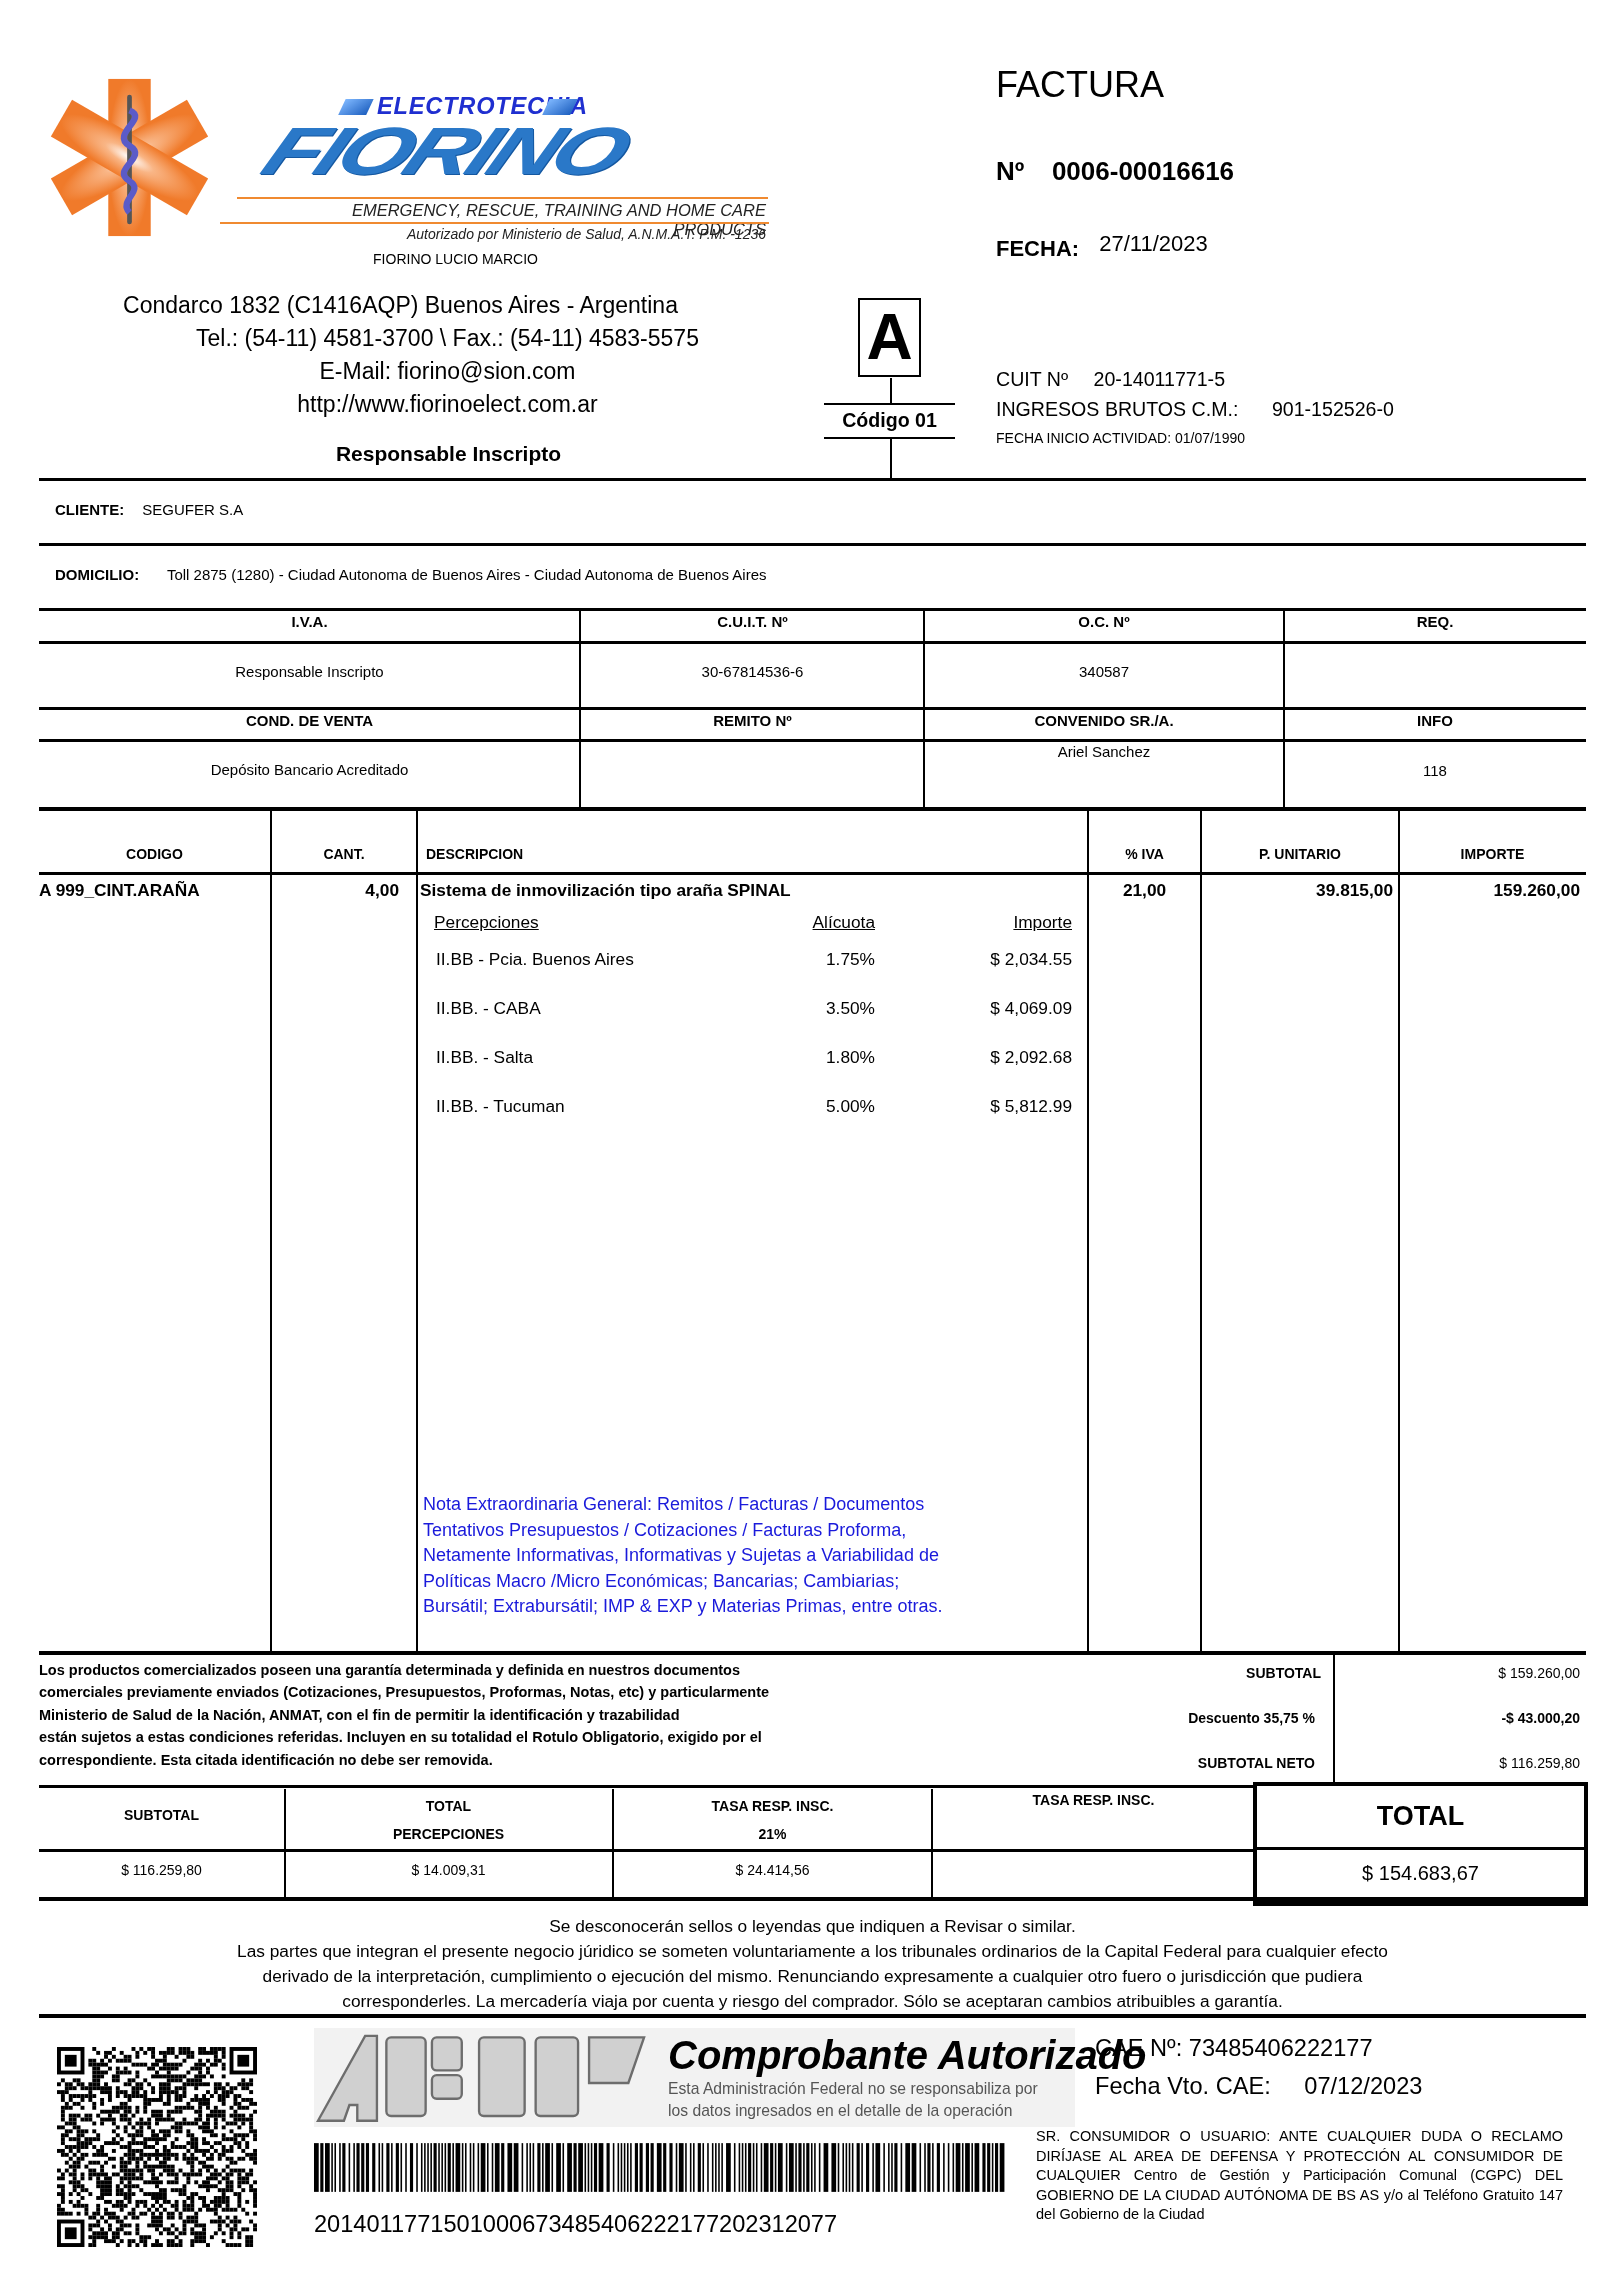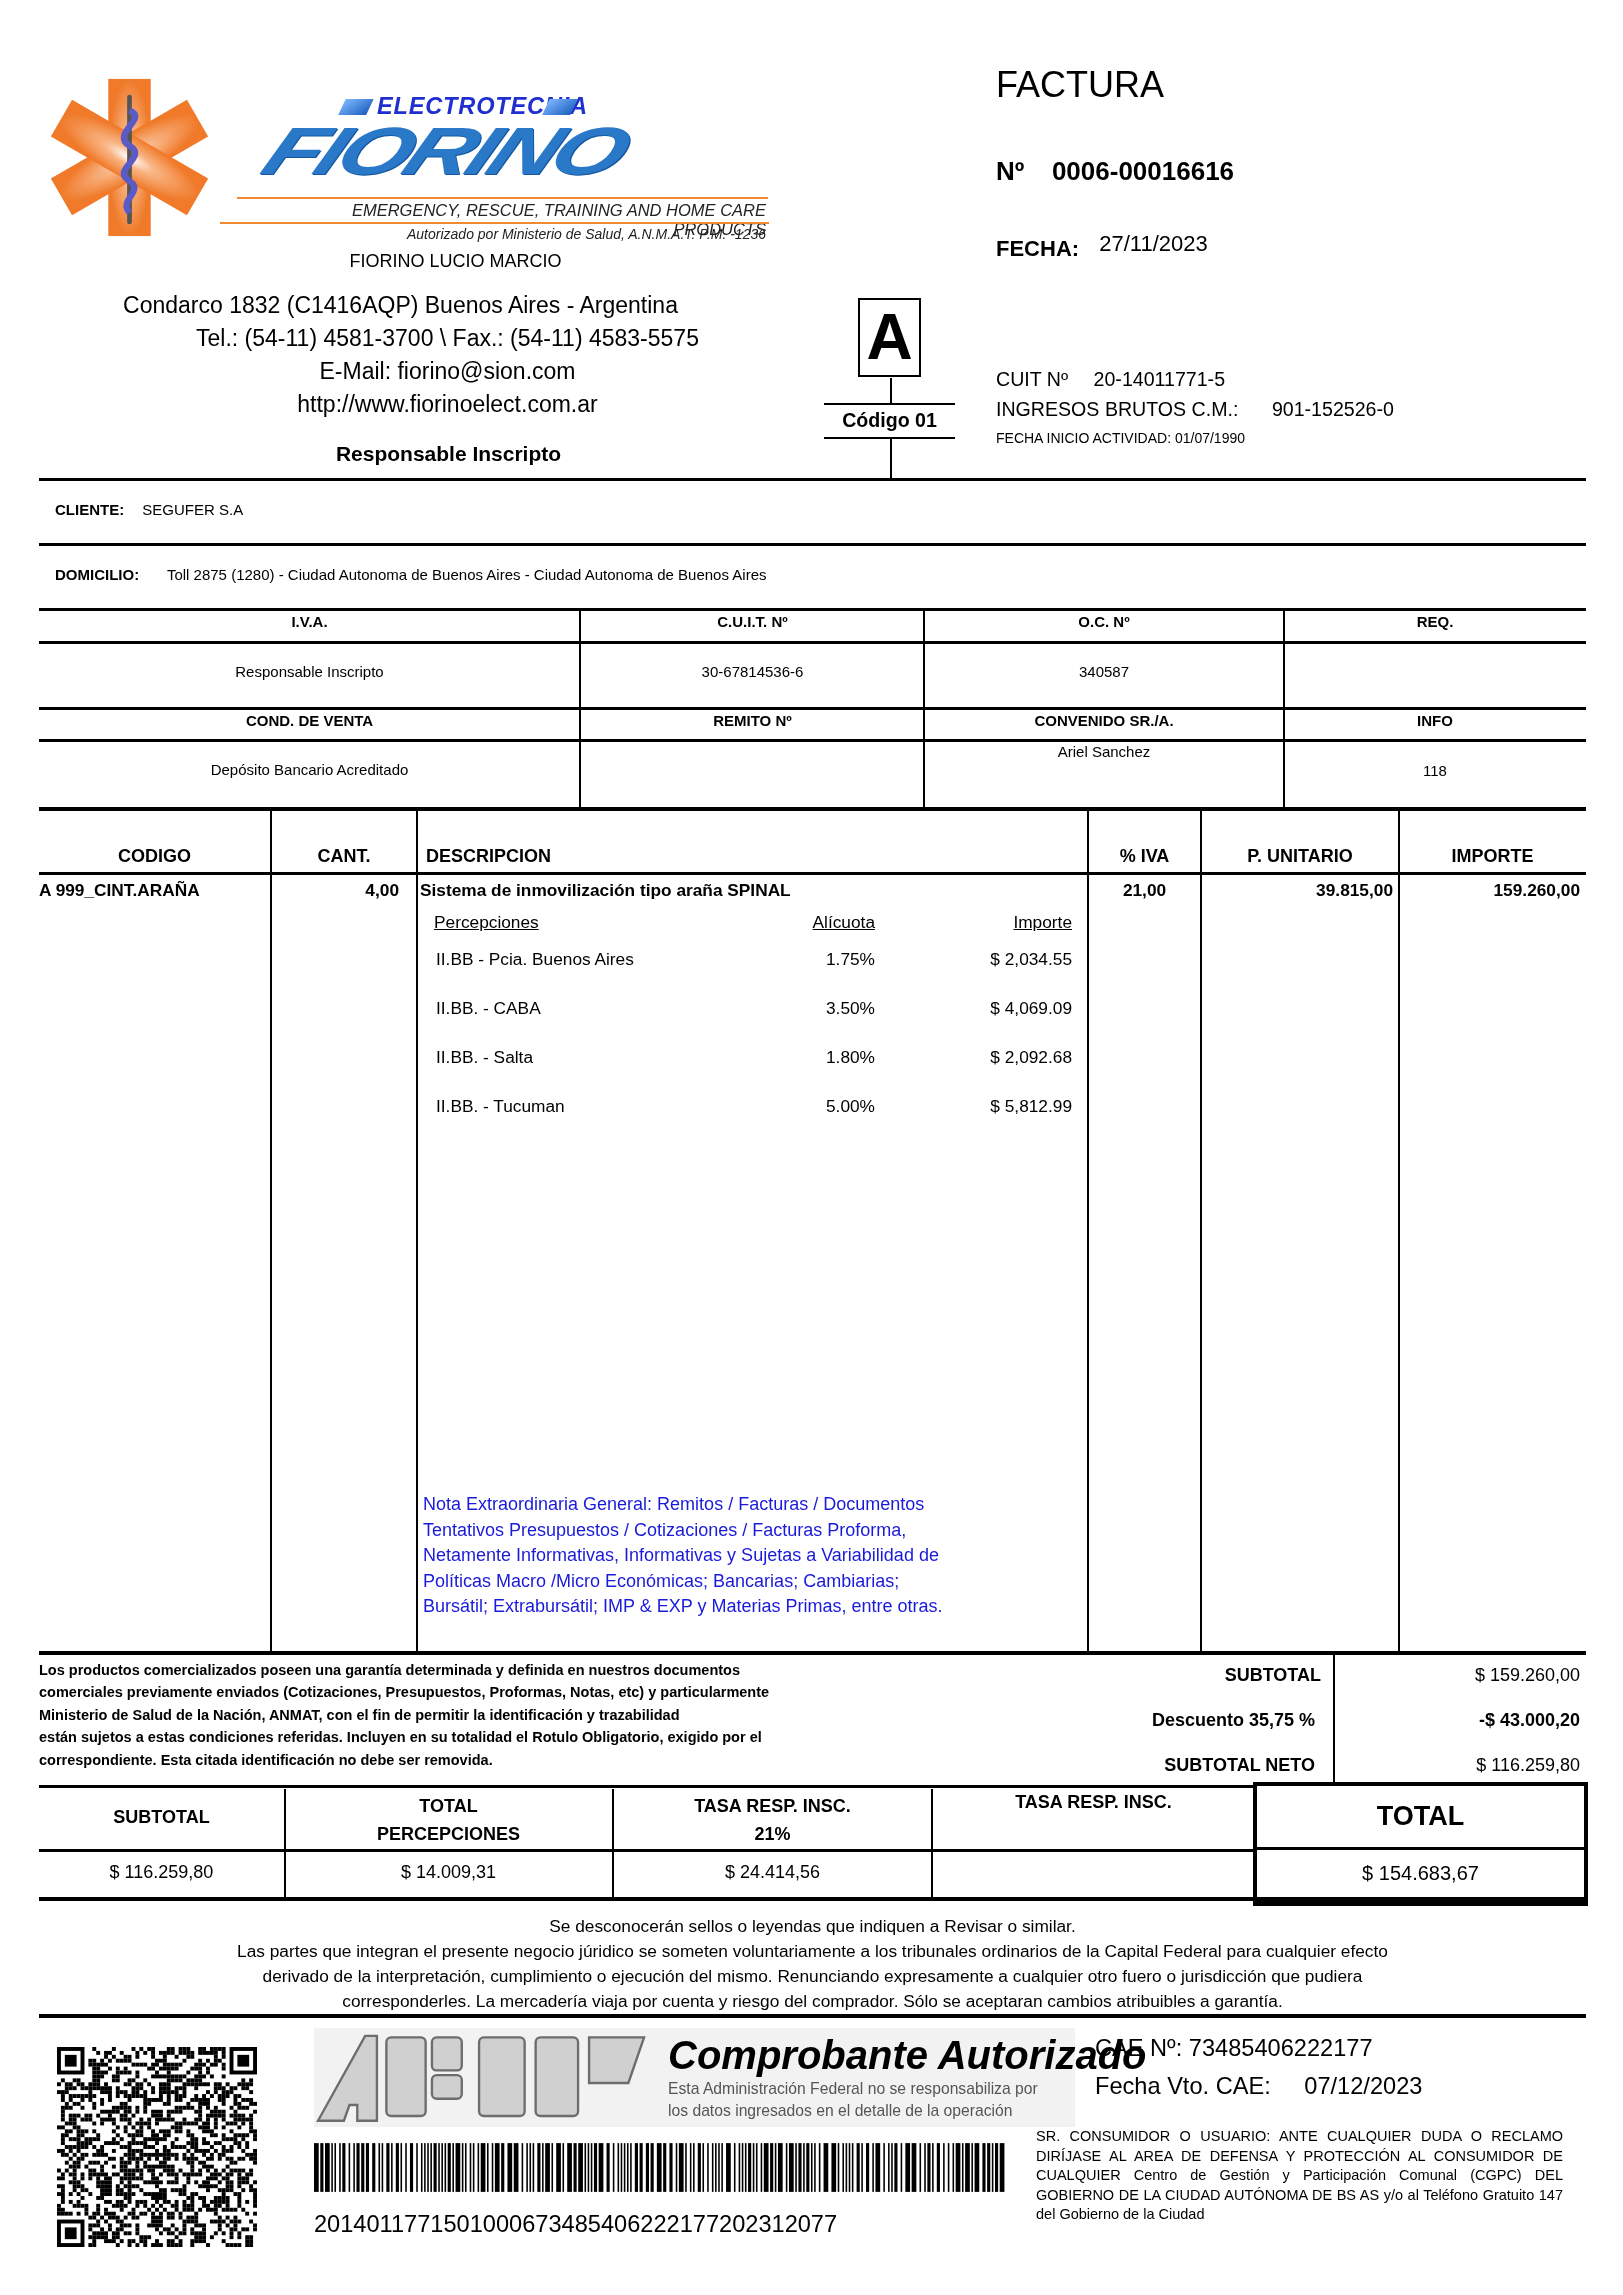--- a/index.html
+++ b/index.html
@@ -17,21 +17,21 @@
   #logo { left:47px; top:63px; width:723px; height:181px; }
   .logo-eletro { position:absolute; left:330px; top:30px; font-size:23.6px; font-weight:bold; color:#1f2fd0; font-style:italic; letter-spacing:0.8px; }
   .logo-sq { position:absolute; width:28px; height:15.7px; background:linear-gradient(135deg,#7fb8ff,#1d5fbf); transform:skewX(-25deg); }
   .logo-word { position:absolute; left:236px; top:55px; font-size:93px; font-weight:bold; font-style:italic; color:#2a78c8; letter-spacing:-4.7px; transform:scaleY(0.72) skewX(-18deg); transform-origin:left top; line-height:1;
                text-shadow: 1.6px 1.6px 0 #1457a0; }
   .logo-line1 { position:absolute; left:190px; top:134px; width:531px; height:2.4px; background:#f08a30; }
   .logo-line2 { position:absolute; left:173px; top:159px; width:549px; height:2.4px; background:#f08a30; }
   .logo-tag { position:absolute; left:228px; top:138px; width:491px; text-align:right; font-size:16.5px; font-style:italic; color:#222; }
   .logo-auth { position:absolute; left:228px; top:163px; width:491px; text-align:right; font-size:14px; font-style:italic; color:#222; }
 
-  .fs26 { font-size:18px; }
+  .fs26 { font-size:14px; }
   .fs28 { font-size:15px; }
   .fs22 { font-size:17.3px; }
 
   .blue { color:#1a1adb; }
   .u { text-decoration:underline; }
   .afip-box { background:#f2f2f2; }
 </style>
 </head>
 <body>
 

